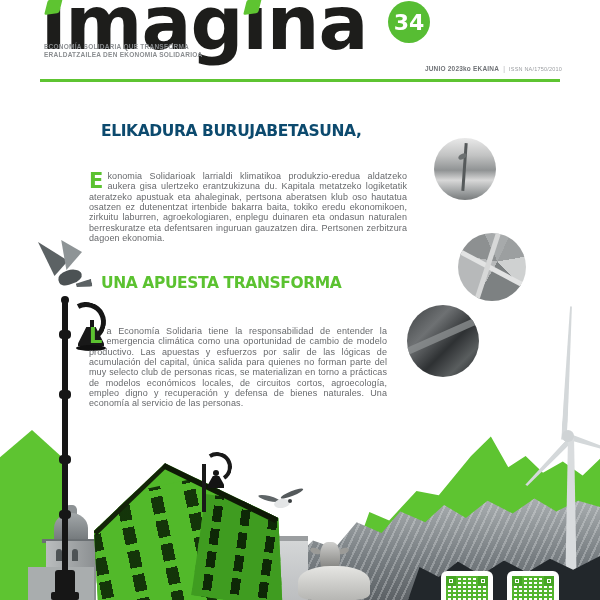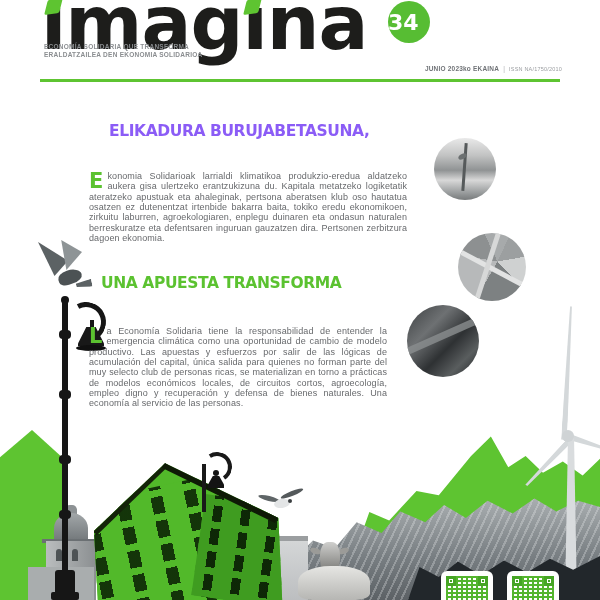--- a/index.html
+++ b/index.html
@@ -9,35 +9,35 @@
 
   
   .logo{left:41px;top:-14px;z-index:10;font-family:"DejaVu Sans",sans-serif;font-weight:bold;
         font-size:74px;line-height:74px;letter-spacing:-1px;color:#1d1d1b;white-space:nowrap;}
   .logo .lp{position:relative;display:inline-block;}
   .i-accent{position:absolute;width:15px;height:15px;background:#5ec431;
             transform:skew(-14deg,-8deg);border-radius:2px;}
   .lp1 .i-accent{left:5px;top:13px;}
   .lp2 .i-accent{left:3px;top:13px;}
   .issue-badge{left:388px;top:1px;width:42px;height:42px;border-radius:50%;background:#57bd33;
-               z-index:10;display:flex;align-items:center;justify-content:flex-start;
+               z-index:10;display:flex;align-items:center;justify-content:center;
                color:#ffffff;font-weight:bold;font-size:22px;font-family:"DejaVu Sans",sans-serif;}
   .tagline{left:44px;top:43px;z-index:10;font-size:6.5px;line-height:8px;color:#8a8d90;
            letter-spacing:.25px;font-weight:bold;}
   .dateline{right:38px;top:65px;z-index:10;font-size:6.5px;color:#6f7276;text-align:right;
             letter-spacing:.2px;}
   .dateline .issue-date{font-weight:bold;}
   .dateline .sep{color:#b0b3b6;margin:0 2px;}
   .dateline .issn{font-size:5.5px;color:#9a9da0;}
   .rule{left:40px;top:79px;width:520px;height:2.5px;background:#5ec431;z-index:10;}
 
   
   .headline{z-index:9;font-family:"DejaVu Sans",sans-serif;font-weight:bold;
             font-size:15.5px;line-height:17.5px;letter-spacing:-.4px;white-space:nowrap;}
-  .headline .hl-black{color:#8b5cf6;display:block;margin-left:8px;}
+  .headline .hl-black{color:#0c4a6e;display:block;}
   .headline .hl-green{color:#5bc230;display:block;}
   .h-eu{left:101px;top:123px;}
   .h-es{left:101px;top:275px;}
   .para{z-index:9;font-size:9px;line-height:10.35px;color:#67696c;text-align:justify;
         letter-spacing:.1px;}
   .p-eu{left:89px;top:171px;width:318px;}
   .p-es{left:89px;top:326px;width:298px;}
   .dropcap{float:left;color:#5bc230;font-weight:bold;font-family:"DejaVu Sans",sans-serif;
            font-size:21px;line-height:17px;padding:2px 4px 0 0;}
 

